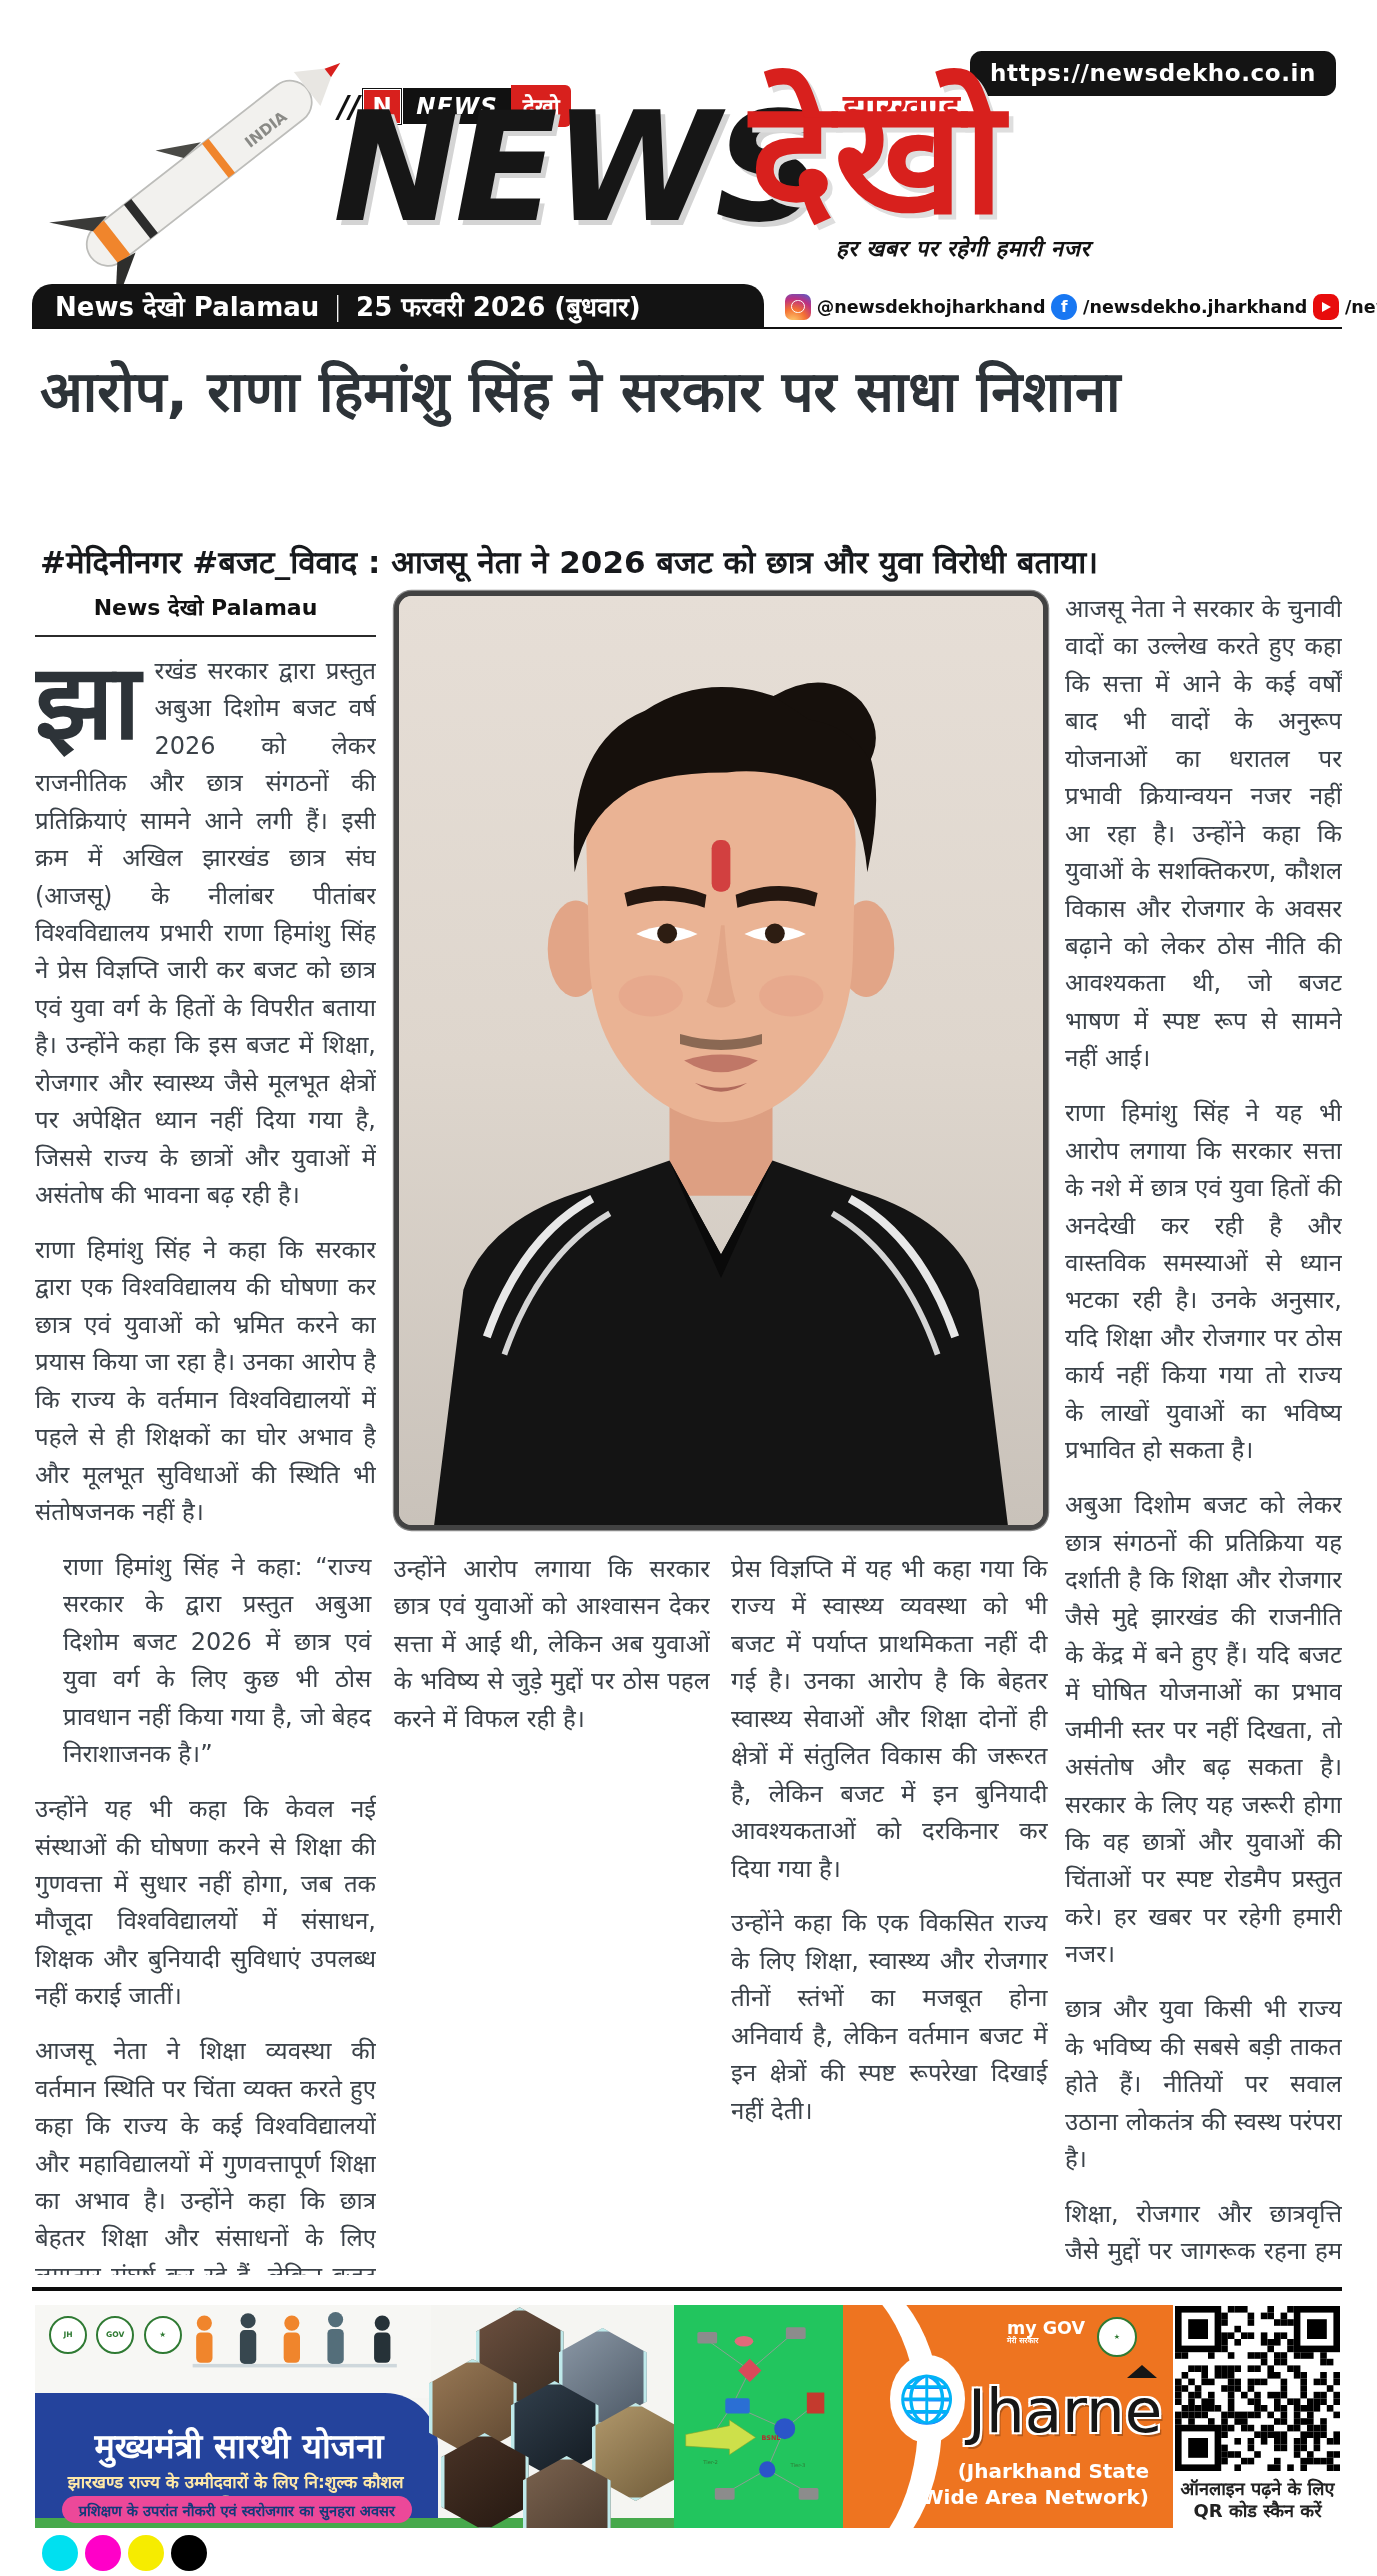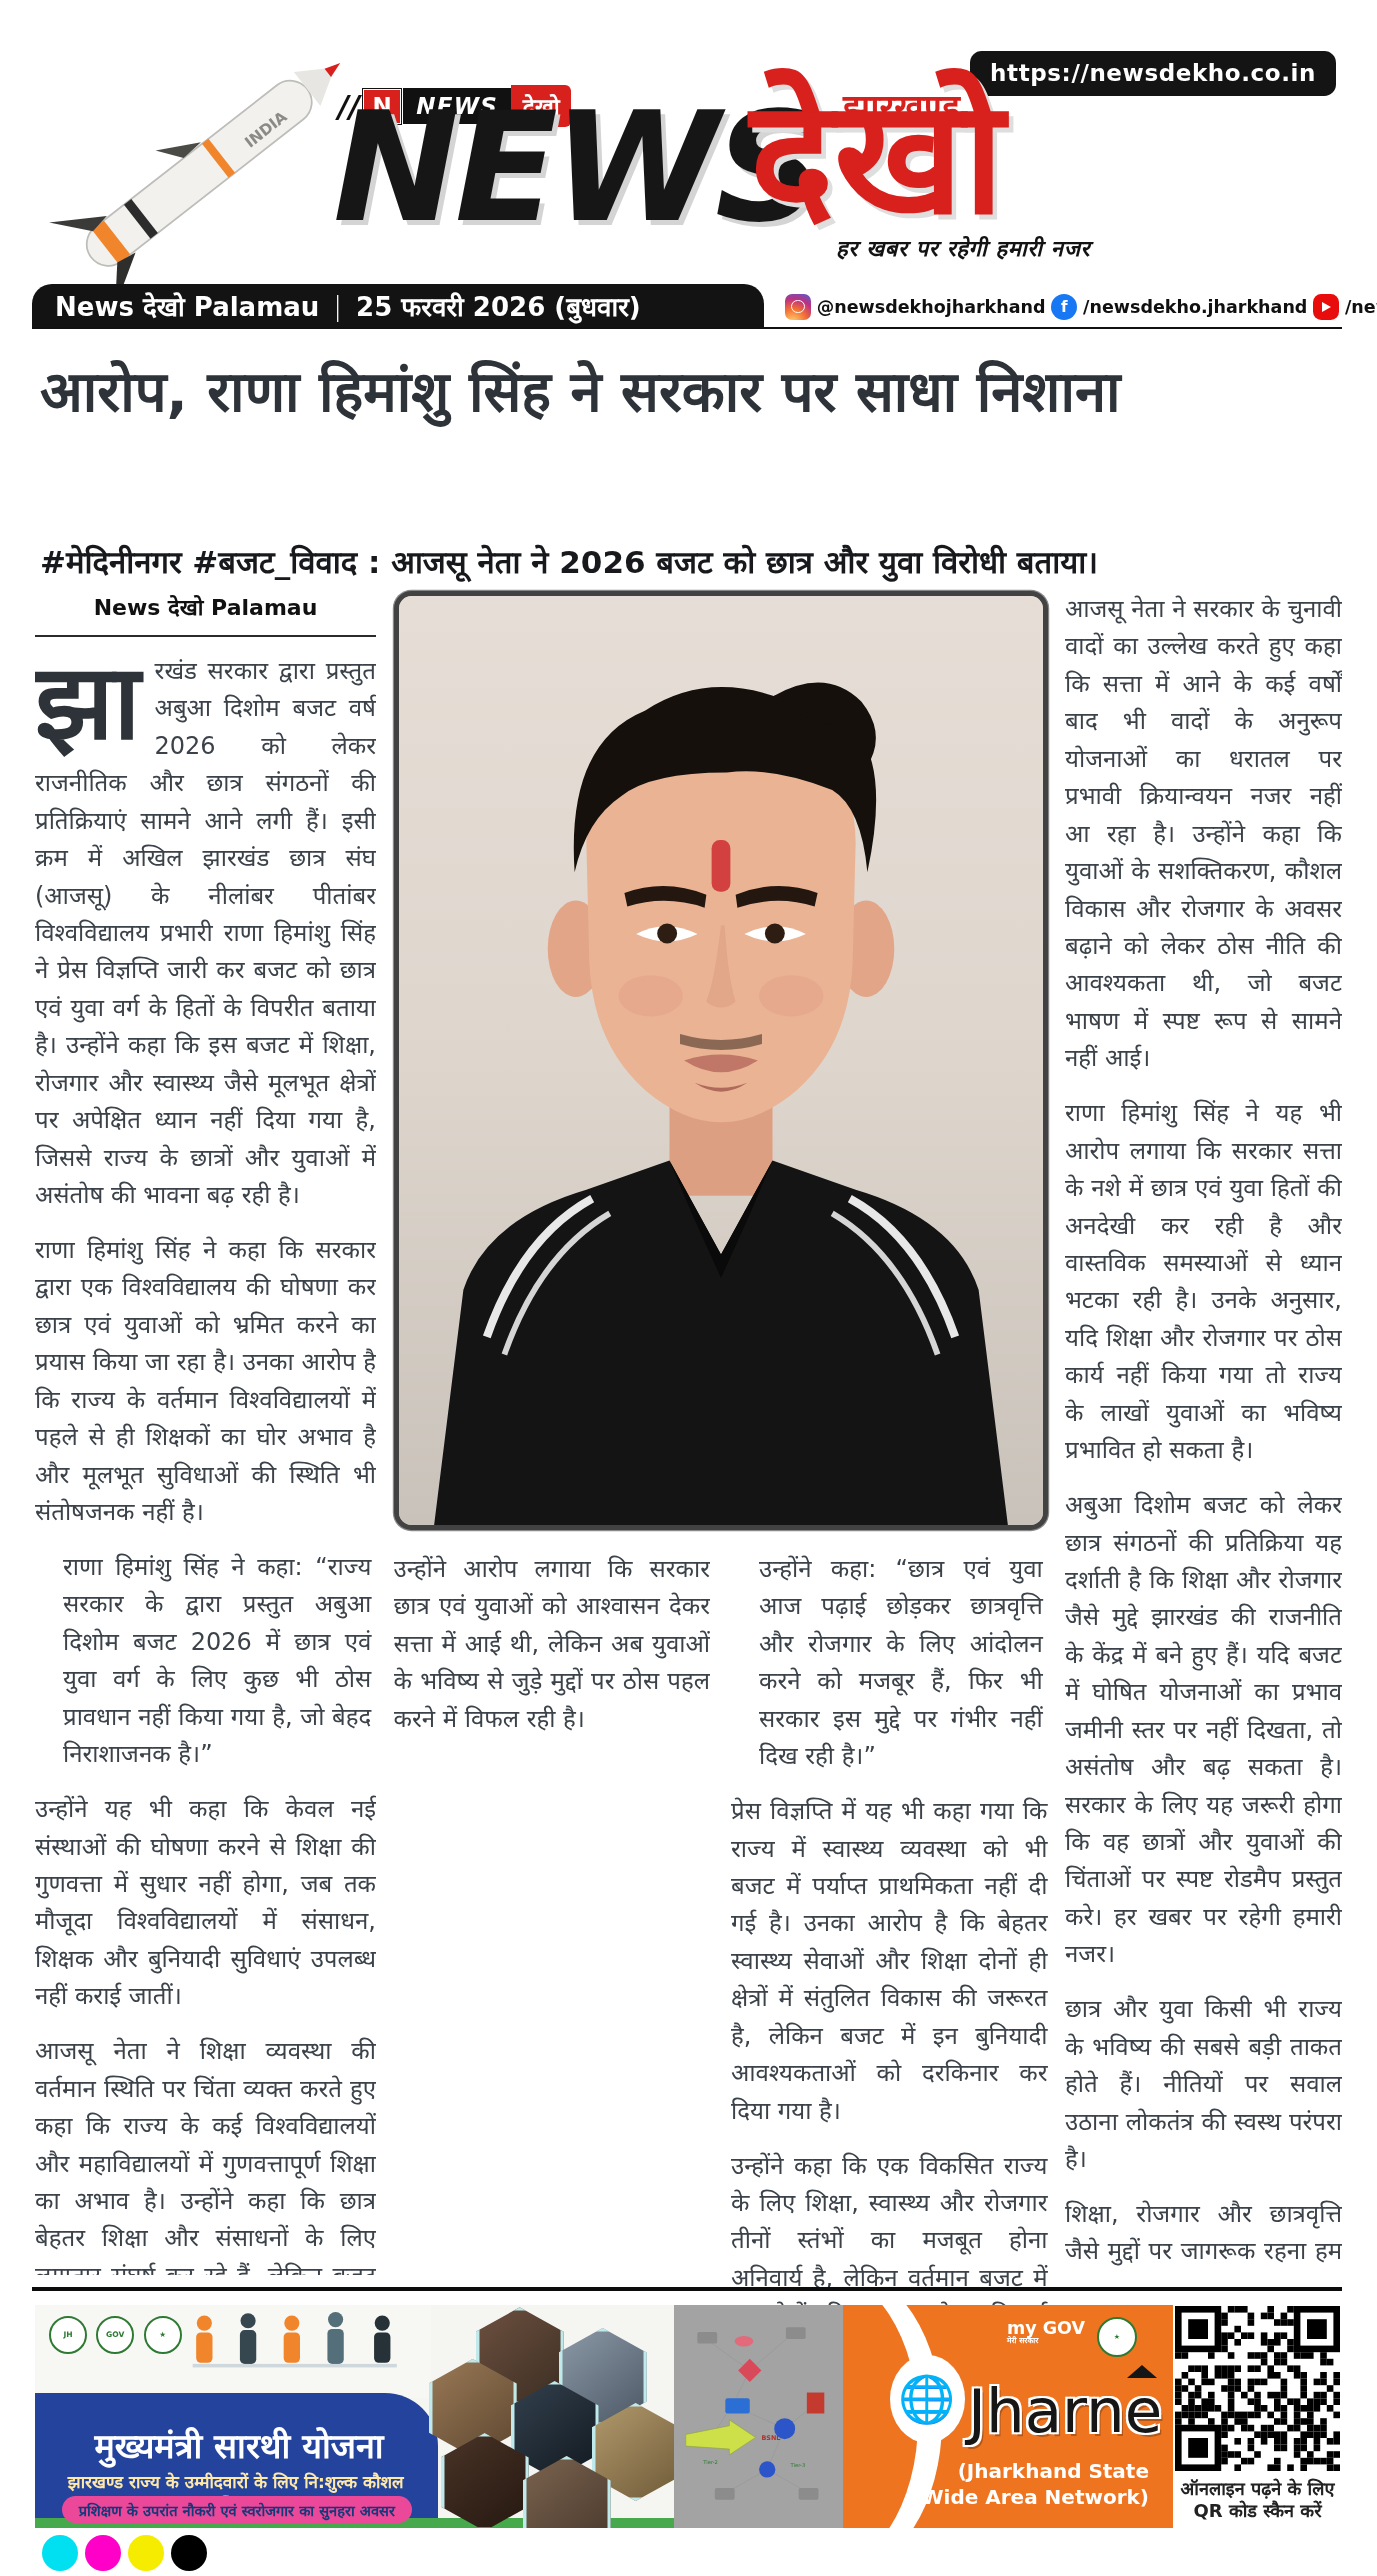--- a/index.html
+++ b/index.html
@@ -70,21 +70,21 @@
   .sarathi .title{position:absolute;left:23px;top:117px;width:362px;color:#fff;font-size:34px;font-weight:900;text-align:center;}
   .sarathi .subtitle{position:absolute;left:8.2px;top:165px;width:385px;color:#ffe9a8;font-size:17px;font-weight:800;text-align:center;}
   .sarathi .pill{position:absolute;left:27px;top:191px;width:338px;background:#ec4899;color:#123a7a;
                  border-radius:17.5px;font-size:14.6px;font-weight:800;text-align:center;padding:3.5px 5.8px;}
   .sarathi .logos{position:absolute;left:14px;top:10.5px;display:flex;gap:9.3px;}
   .sarathi .logos div{width:34px;height:34px;border-radius:50%;background:#fff;border:2.3px solid #2f7a33;
                       display:flex;align-items:center;justify-content:center;font-size:7.6px;font-weight:800;color:#2f7a33;}
   .hexwrap{position:absolute;right:0;top:0;bottom:10.5px;width:42%;}
   .hex{position:absolute;width:88px;height:98px;clip-path:polygon(50% 0,100% 25%,100% 75%,50% 100%,0 75%,0 25%);
        box-shadow:inset 0 0 0 3.5px #bfe9ea;}
-  .diagram{width:169px;height:100%;background:#a3a3a3;display:flex;align-items:center;flex:0 0 auto;}
+  .diagram{width:169px;height:100%;background:#22c55e;display:flex;align-items:center;flex:0 0 auto;}
   .jharnet{width:330px;height:100%;background:#ee7420;position:relative;overflow:hidden;flex:0 0 auto;}
   .jharnet .swoosh{position:absolute;left:-99px;top:-35px;width:198px;height:303px;background:#fff;border-radius:50%;}
   .jharnet .swoosh2{position:absolute;left:-123px;top:-35px;width:198px;height:303px;background:#ee7420;border-radius:50%;}
   .jharnet .globe{position:absolute;left:47px;top:50px;width:75px;height:88px;background:#fff;border-radius:50%;
                   display:flex;align-items:center;justify-content:center;font-size:46px;color:#ee7420;}
   .jharnet .mygov{position:absolute;right:88px;top:14px;color:#fff;font-size:17.5px;font-weight:800;line-height:1.05;}
   .jharnet .mygov small{display:block;font-size:7.6px;font-weight:600;}
   .jharnet .emblem{position:absolute;right:36px;top:11.7px;width:36px;height:36px;border-radius:50%;background:#fff;
                    border:2.3px solid #2f7a33;display:flex;align-items:center;justify-content:center;font-size:7px;color:#2f7a33;font-weight:800;}
   .jharnet .name{position:absolute;left:125px;top:70px;font-size:61px;font-weight:400;color:#161616;
@@ -217,21 +217,20 @@
           <path d="M480,745 Q550,765 620,745 L620,762 Q550,782 480,762 Z" fill="#3a291e" opacity=".55"></path>
           <path d="M487,790 Q550,770 613,790 Q550,830 487,790 Z" fill="#c07767"></path>
           <path d="M505,828 Q550,845 595,828 Q550,858 505,828 Z" fill="#b06a5c"></path>
         </svg>
       </div>
       <div class="mid-cols">
         <div class="col">
           <p>उन्होंने आरोप लगाया कि सरकार छात्र एवं युवाओं को आश्वासन देकर सत्ता में आई थी, लेकिन अब युवाओं के भविष्य से जुड़े मुद्दों पर ठोस पहल करने में विफल रही है।</p>
         </div>
         <div class="col">
-          <p class="quote">उन्होंने कहा: “छात्र एवं युवा आज पढ़ाई छोड़कर छात्रवृत्ति और रोजगार के लिए आंदोलन करने को मजबूर हैं, फिर भी सरकार इस मुद्दे पर गंभीर नहीं दिख रही है।”</p>
           <p>प्रेस विज्ञप्ति में यह भी कहा गया कि राज्य में स्वास्थ्य व्यवस्था को भी बजट में पर्याप्त प्राथमिकता नहीं दी गई है। उनका आरोप है कि बेहतर स्वास्थ्य सेवाओं और शिक्षा दोनों ही क्षेत्रों में संतुलित विकास की जरूरत है, लेकिन बजट में इन बुनियादी आवश्यकताओं को दरकिनार कर दिया गया है।</p>
           <p>उन्होंने कहा कि एक विकसित राज्य के लिए शिक्षा, स्वास्थ्य और रोजगार तीनों स्तंभों का मजबूत होना अनिवार्य है, लेकिन वर्तमान बजट में इन क्षेत्रों की स्पष्ट रूपरेखा दिखाई नहीं देती।</p>
         </div>
       </div>
     </div>
 
     <div class="col c4">
       <p>आजसू नेता ने सरकार के चुनावी वादों का उल्लेख करते हुए कहा कि सत्ता में आने के कई वर्षों बाद भी वादों के अनुरूप योजनाओं का धरातल पर प्रभावी क्रियान्वयन नजर नहीं आ रहा है। उन्होंने कहा कि युवाओं के सशक्तिकरण, कौशल विकास और रोजगार के अवसर बढ़ाने को लेकर ठोस नीति की आवश्यकता थी, जो बजट भाषण में स्पष्ट रूप से सामने नहीं आई।</p>
       <p>राणा हिमांशु सिंह ने यह भी आरोप लगाया कि सरकार सत्ता के नशे में छात्र एवं युवा हितों की अनदेखी कर रही है और वास्तविक समस्याओं से ध्यान भटका रही है। उनके अनुसार, यदि शिक्षा और रोजगार पर ठोस कार्य नहीं किया गया तो राज्य के लाखों युवाओं का भविष्य प्रभावित हो सकता है।</p>
       <p>अबुआ दिशोम बजट को लेकर छात्र संगठनों की प्रतिक्रिया यह दर्शाती है कि शिक्षा और रोजगार जैसे मुद्दे झारखंड की राजनीति के केंद्र में बने हुए हैं। यदि बजट में घोषित योजनाओं का प्रभाव जमीनी स्तर पर नहीं दिखता, तो असंतोष और बढ़ सकता है। सरकार के लिए यह जरूरी होगा कि वह छात्रों और युवाओं की चिंताओं पर स्पष्ट रोडमैप प्रस्तुत करे। हर खबर पर रहेगी हमारी नजर।</p>

